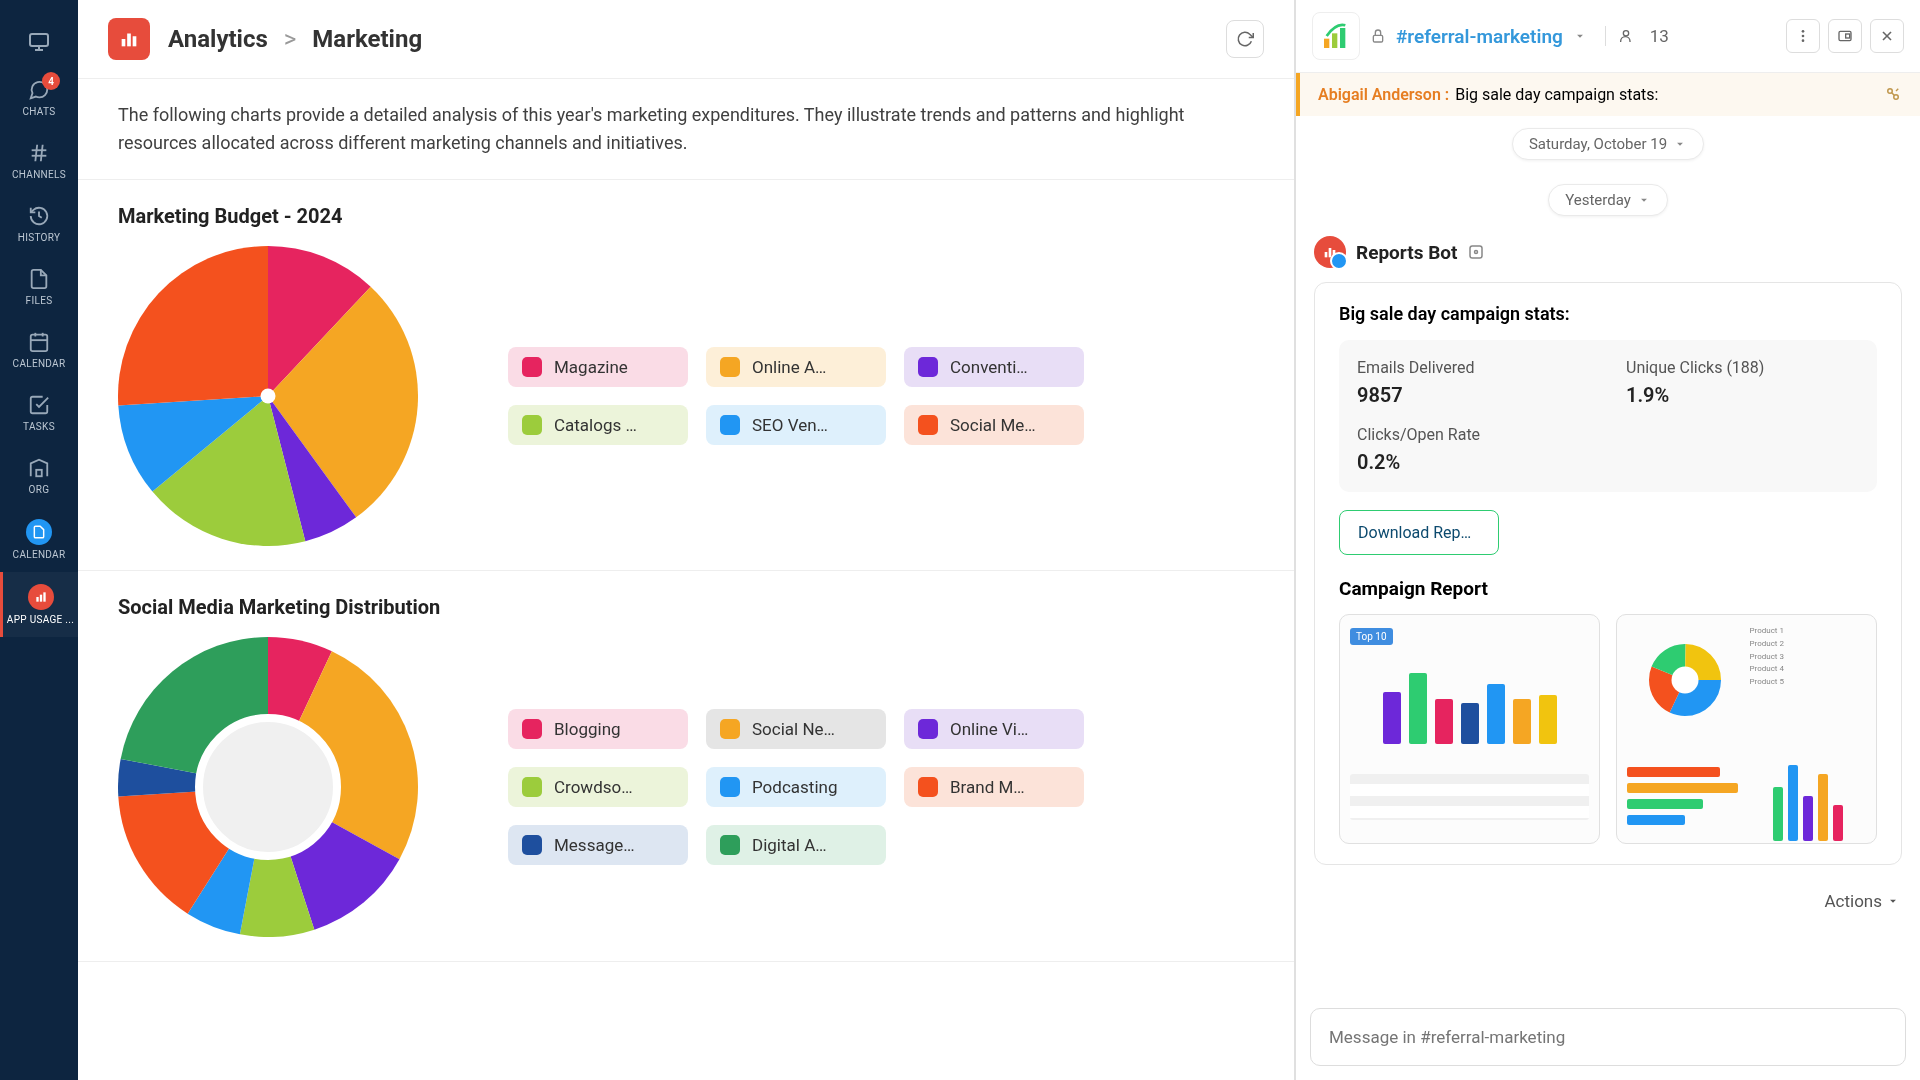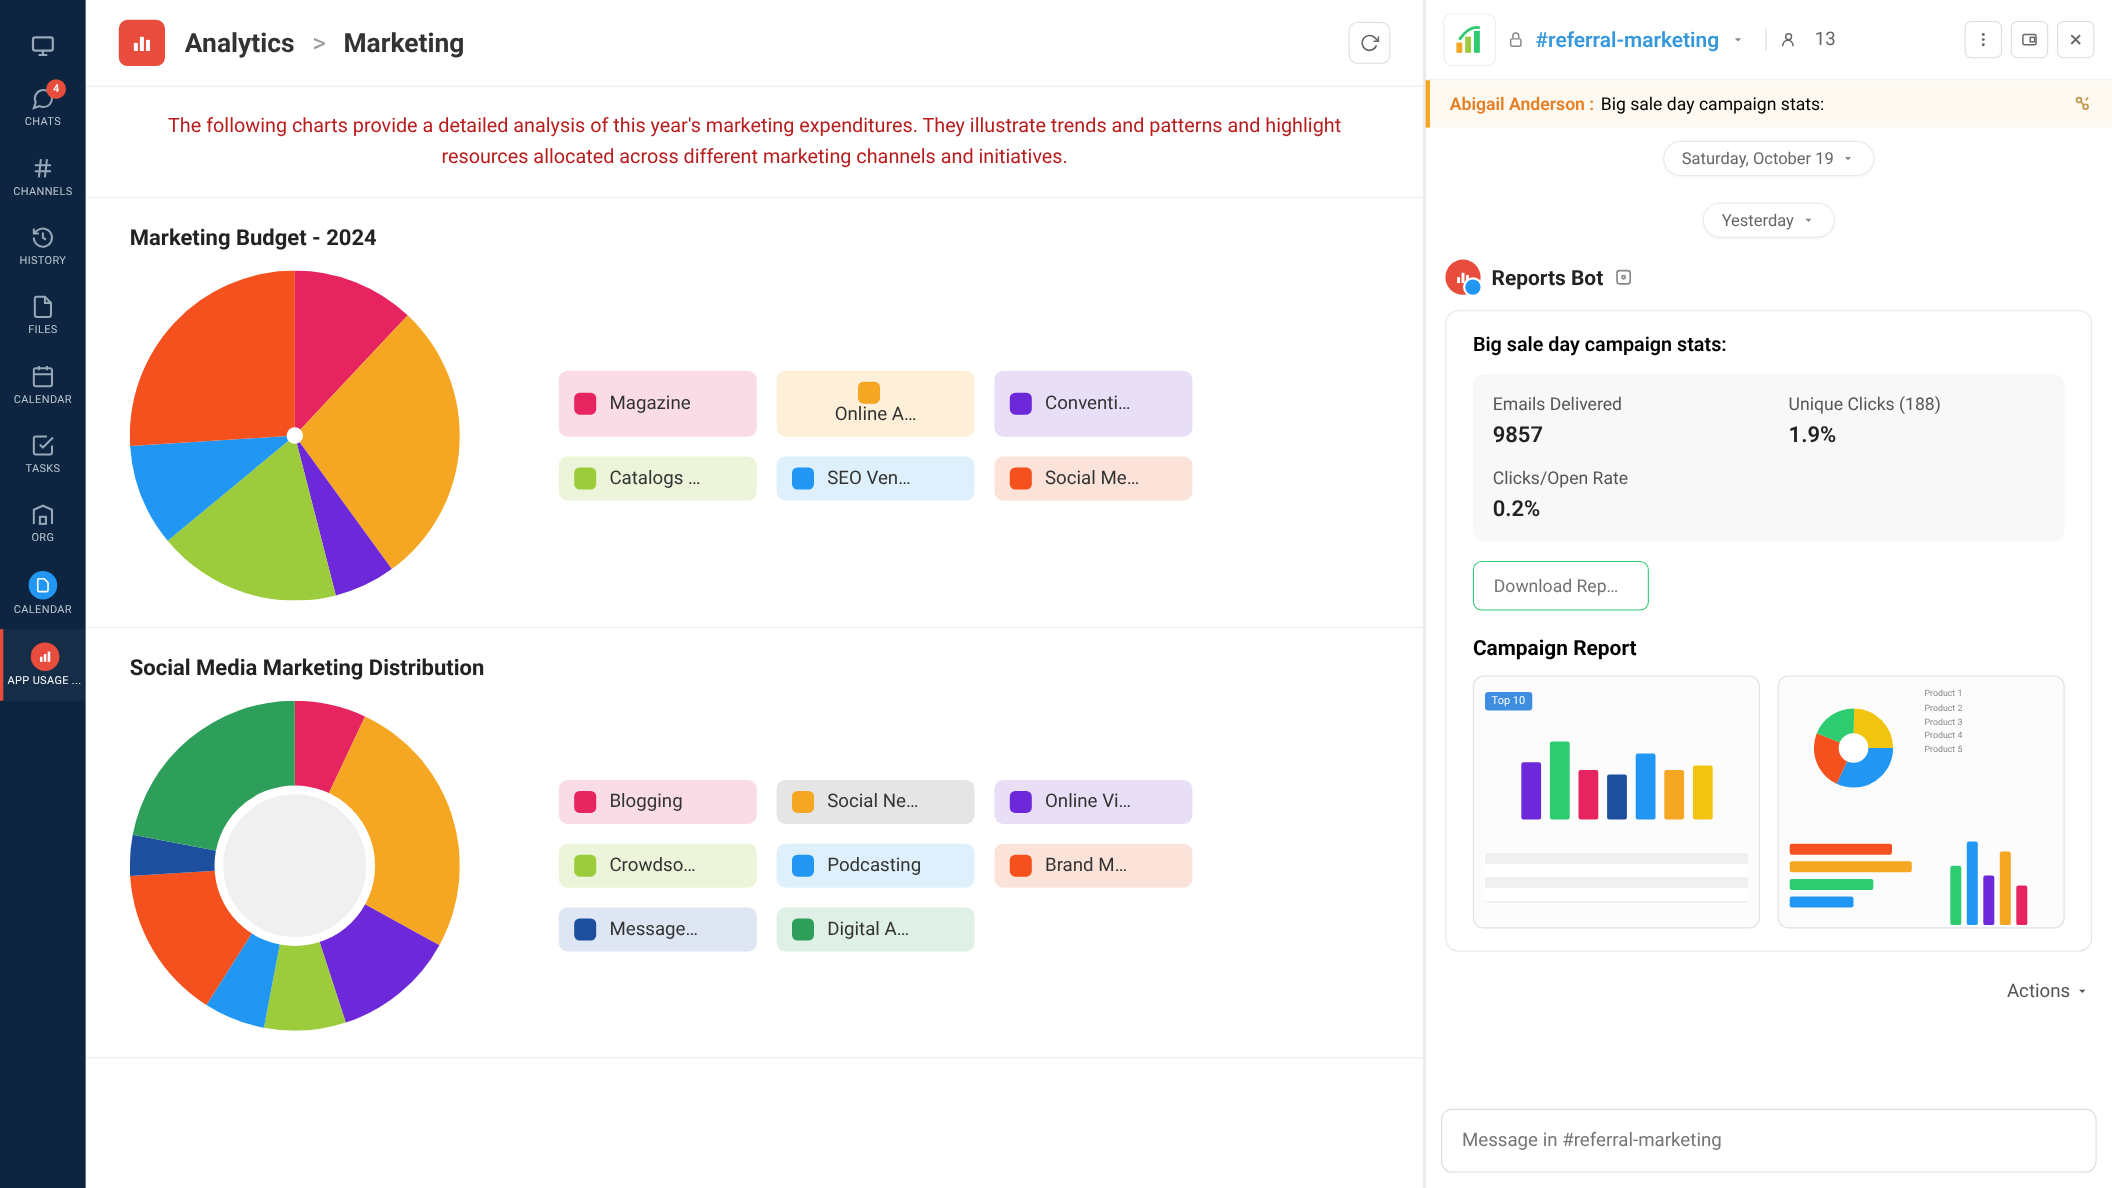--- a/index.html
+++ b/index.html
@@ -11,21 +11,21 @@
 .sidebar .item.active .lbl { color:#fff; }
 .sidebar .icon-box { width:24px; height:24px; display:flex; align-items:center; justify-content:center; }
 .badge { position:absolute; top:6px; right:18px; background:#e74c3c; color:#fff; border-radius:50%; font-size:10px; width:18px; height:18px; display:flex; align-items:center; justify-content:center; font-weight:600; }
 .monitor-icon{ width:24px; color:#98a8b8; }
 .main { flex:1; background:#fff; display:flex; flex-direction:column; overflow:hidden; border-right:1px solid #e0e0e0;}
 .header { display:flex; align-items:center; padding:18px 30px; border-bottom:1px solid #eee; }
 .app-logo { width:42px; height:42px; border-radius:8px; background:#e74c3c; display:flex; align-items:center;justify-content:center;color:#fff;font-weight:bold;margin-right:18px;}
 .crumb { font-size:24px; font-weight:700; color:#333;}
 .crumb .sep { color:#999; margin:0 10px; font-weight:400;}
 .refresh { margin-left:auto; width:38px;height:38px;border:1px solid #ddd;border-radius:8px;display:flex;align-items:center;justify-content:center;cursor:pointer;color:#666;}
-.intro { padding:22px 40px; font-size:18px; color:#b91c1c; line-height:1.55; border-bottom:1px solid #eee;text-align:center;}
+.intro { padding:22px 40px; font-size:18px; color:#404040; line-height:1.55; border-bottom:1px solid #eee;}
 .chart-sec { padding:24px 40px; border-bottom:1px solid #eee;}
 .chart-sec h3 { font-size:20px; font-weight:700; margin-bottom:18px; color:#222;}
 .chart-row { display:flex; align-items:center; gap:90px;}
 .pie-wrap { width:300px; height:300px; position:relative; flex-shrink:0;}
 .pie-wrap.donut::after{content:'';position:absolute;width:130px;height:130px;background:#f0f0f0;border-radius:50%;top:50%;left:50%;transform:translate(-50%,-50%);border:8px solid #fff;}
 .legend { display:grid; grid-template-columns:repeat(3,180px); gap:18px;}
 .leg-item { display:flex; align-items:center; background:rgba(0,0,0,.02); border-radius:8px; padding:10px 14px; cursor:pointer;}
 .swatch { width:20px;height:20px;border-radius:5px;margin-right:12px;flex-shrink:0;}
 .leg-txt { font-size:17px; color:#333; white-space:nowrap; overflow:hidden; text-overflow:ellipsis;}
 .chat-panel { width:625px; background:#fff; display:flex; flex-direction:column; flex-shrink:0; border-left:1px solid #e0e0e0;}
@@ -43,21 +43,21 @@
 .msg { padding:8px 18px; }
 .msg-h { display:flex; align-items:center; gap:10px;}
 .bot-ava{width:32px;height:32px;border-radius:50%;background:#e74c3c;display:flex;align-items:center;justify-content:center;color:#fff;font-size:14px;position:relative;}
 .bot-ava::after{content:'';position:absolute;width:14px;height:14px;background:#2196F3;border:2px solid #fff;border-radius:50%;bottom:-2px;right:-2px;}
 .bot-name{font-size:19px;font-weight:700;color:#222;}
 .card{ border:1px solid #e5e5e5; border-radius:12px; padding:20px 24px; margin:14px 0;}
 .card-title{font-size:18px;font-weight:600;margin-bottom:16px;}
 .stats-grid{display:grid;grid-template-columns:1fr 1fr;gap:18px 36px;background:#f8f8f8;border-radius:10px;padding:18px;}
 .stat .lab{font-size:16px;color:#555;margin-bottom:6px;}
 .stat .val{font-size:20px;font-weight:600;color:#222;}
-.dl-btn{margin-top:18px;padding:12px 18px;border:1px solid #2ecc71;color:#737373;background:#fff;border-radius:8px;font-size:16px;cursor:pointer;max-width:160px;white-space:nowrap;overflow:hidden;text-overflow:ellipsis;}
+.dl-btn{margin-top:18px;padding:12px 18px;border:1px solid #2ecc71;color:#0c4a6e;background:#fff;border-radius:8px;font-size:16px;cursor:pointer;max-width:160px;white-space:nowrap;overflow:hidden;text-overflow:ellipsis;}
 .report-title{font-size:19px;font-weight:700;margin:22px 0 14px;}
 .thumbs{display:flex;gap:16px;}
 .thumb{flex:1;height:230px;border:1px solid #e0e0e0;border-radius:10px;padding:10px;background:#fcfcfc;}
 .mini-bars{display:flex;align-items:flex-end;height:75px;gap:8px;justify-content:center;margin:24px 0 8px;}
 .mini-bars span{width:18px;border-radius:2px;}
 .mini-rows{height:46px;background:repeating-linear-gradient(#f0f0f0,#f0f0f0 10px,#fff 10px,#fff 22px);margin-top:30px;border-radius:3px;}
 .thumb .hdr{font-size:10px;background:#3f8de0;color:#fff;padding:3px 6px;display:inline-block;border-radius:3px;}
 .thumb2-top{display:flex;height:120px;gap:6px;}
 .thumb2-top .tp-pie{flex:1;}
 .thumb2-top .tp-leg{flex:1;font-size:8px;color:#888;line-height:1.6;}
@@ -209,21 +209,21 @@
               <path d="M100,100 L22.948675722421086,163.742398974869 A100,100 0 0,1 0.19732715717285032,106.27905195293135 Z" fill="#2196f3"></path>
               <path d="M100,100 L0.19732715717285032,106.27905195293135 A100,100 0 0,1 99.99999999999999,0 Z" fill="#f4511e"></path>
               <circle cx="100" cy="100" r="5" fill="#fff"></circle>
             </svg>
           </div>
           <div class="legend">
             <div class="leg-item" style="background: rgb(250, 220, 230);">
               <span class="swatch" style="background: rgb(230, 36, 95);"></span>
               <span class="leg-txt">Magazine</span>
             </div>
-            <div class="leg-item" style="background: rgb(253, 239, 216); flex-direction: column;">
+            <div class="leg-item" style="background: rgb(253, 239, 216);">
               <span class="swatch" style="background: rgb(245, 166, 35);"></span>
               <span class="leg-txt">Online A…</span>
             </div>
             <div class="leg-item" style="background: rgb(232, 222, 246);">
               <span class="swatch" style="background: rgb(109, 40, 217);"></span>
               <span class="leg-txt">Conventi…</span>
             </div>
             <div class="leg-item" style="background: rgb(236, 244, 218);">
               <span class="swatch" style="background: rgb(156, 204, 60);"></span>
               <span class="leg-txt">Catalogs …</span>

